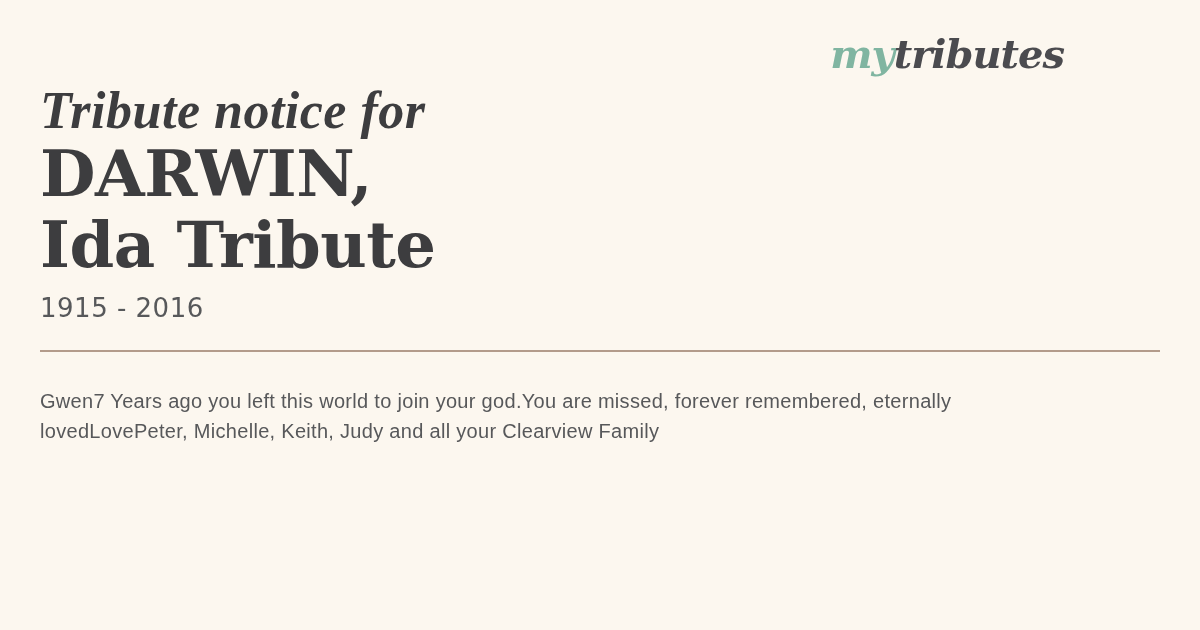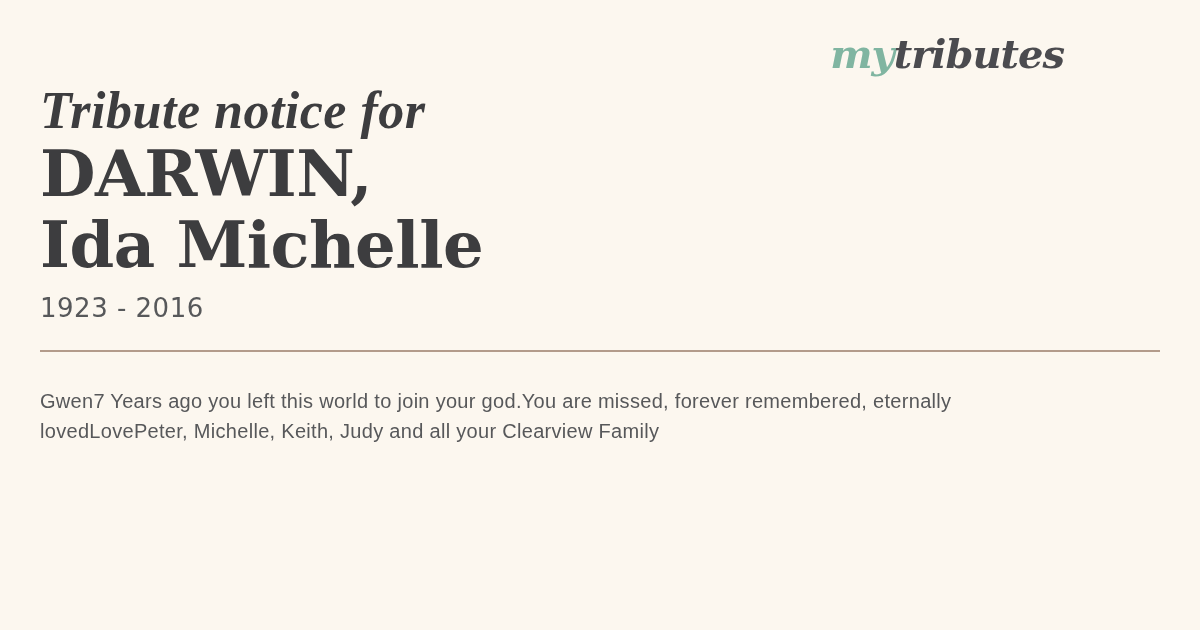--- a/index.html
+++ b/index.html
@@ -96,22 +96,22 @@
   <div class="logo-row">
     <div class="logo">
       <span class="logo-prefix">my</span><span class="logo-suffix">tributes</span>
     </div>
   </div>
 
   <div class="eyebrow">Tribute notice for</div>
 
   <h1 class="name">
     <div>DARWIN,</div>
-    <div>Ida Michelle</div>
+    <div>Ida Tribute</div>
   </h1>
 
-  <div class="years">1923 - 2016</div>
+  <div class="years">1915 - 2016</div>
 
   <hr class="divider">
 
   <p class="message">Gwen7 Years ago you left this world to join your god.You are missed, forever remembered, eternally lovedLovePeter, Michelle, Keith, Judy and all your Clearview Family</p>
 
 </div>
 
 </body></html>

